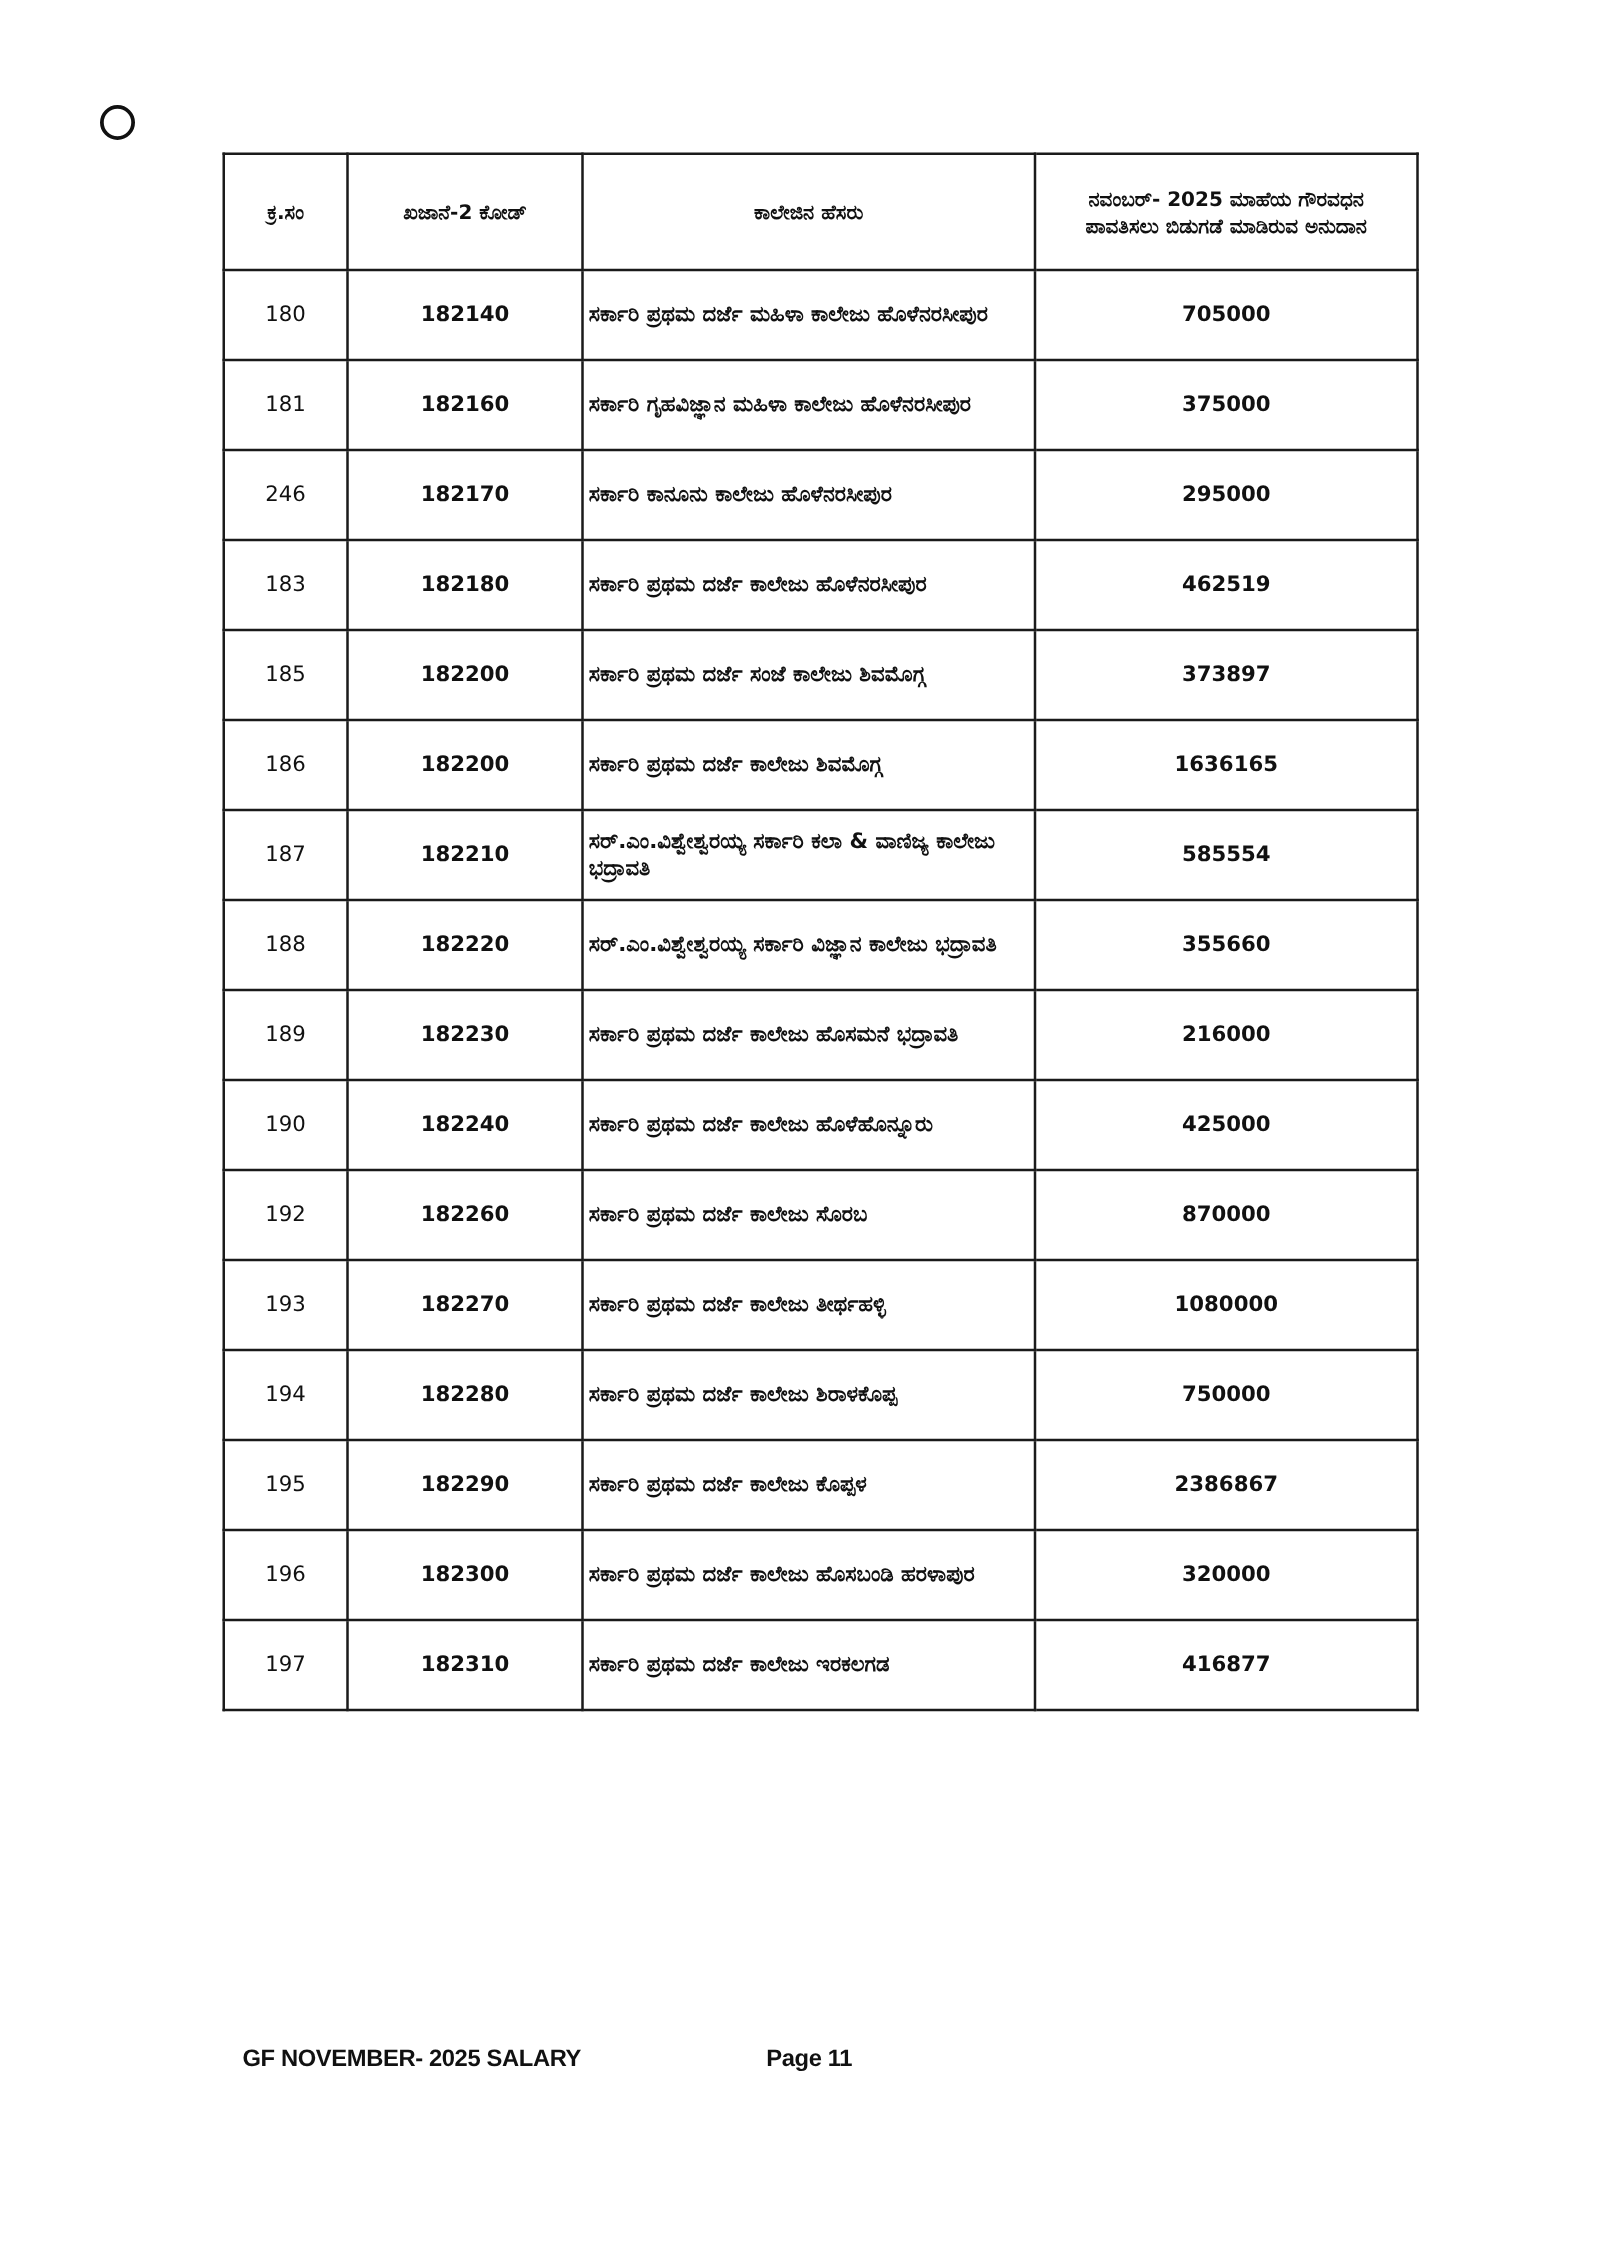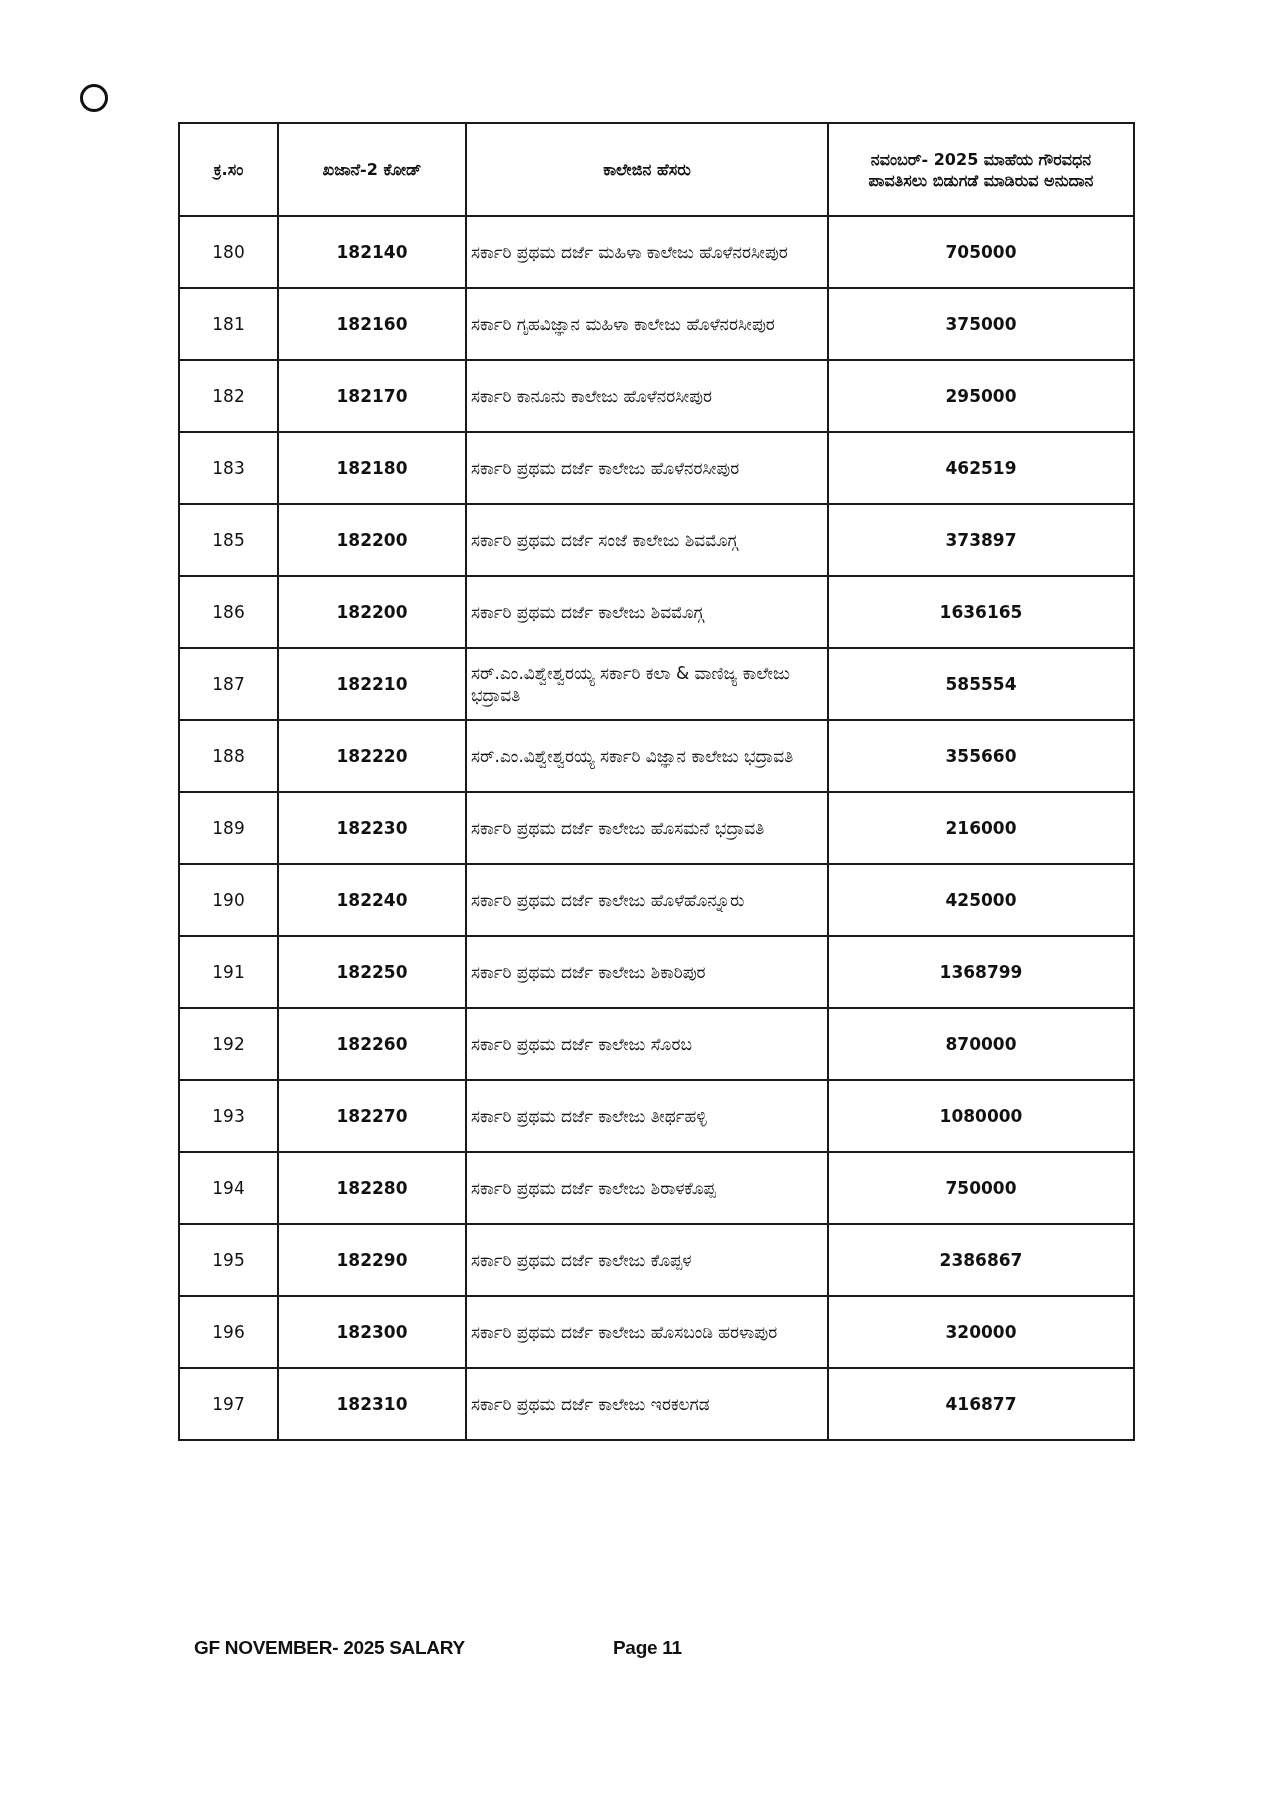--- a/index.html
+++ b/index.html
@@ -8,21 +8,21 @@
   .hole { position:absolute; left:80px; top:84px; width:22px; height:22px;
           border:3px solid #111; border-radius:50%; }
   table.grant { position:absolute; left:178px; top:122px; width:955px;
           border-collapse:collapse; table-layout:fixed; }
   table.grant td, table.grant th { border:2px solid #1a1a1a; }
   table.grant th { height:91px; font-weight:bold; font-size:16px; text-align:center;
           vertical-align:middle; line-height:21px; padding:0 20px; }
   table.grant td { height:68px; font-size:17px; vertical-align:middle; }
   td.sl { text-align:center;margin-left:20px; }
   td.code { text-align:center; font-weight:bold; }
-  td.name { text-align:left; padding:0 4px; font-size:15px; line-height:22px; font-weight:normal; }
+  td.name { text-align:left; padding:0 4px; font-size:15px; line-height:22px; font-weight:bold; }
   td.amt { text-align:center; font-weight:bold;margin-top:25px; }
   .footer { position:absolute; top:1637px; font-family:"Liberation Sans", sans-serif;
           font-weight:bold; font-size:19px; letter-spacing:-0.3px; }
   .footer.left { left:194px; }
   .footer.right { left:613px; }
 </style>
 </head>
 <body>
 
 <div class="hole"></div>
@@ -49,21 +49,21 @@
         <td class="name">ಸರ್ಕಾರಿ ಪ್ರಥಮ ದರ್ಜೆ ಮಹಿಳಾ ಕಾಲೇಜು ಹೊಳೆನರಸೀಪುರ</td>
         <td class="amt">705000</td>
       </tr>
       <tr>
         <td class="sl">181</td>
         <td class="code">182160</td>
         <td class="name">ಸರ್ಕಾರಿ ಗೃಹವಿಜ್ಞಾನ ಮಹಿಳಾ ಕಾಲೇಜು ಹೊಳೆನರಸೀಪುರ</td>
         <td class="amt">375000</td>
       </tr>
       <tr>
-        <td class="sl">182</td>
+        <td class="sl">246</td>
         <td class="code">182170</td>
         <td class="name">ಸರ್ಕಾರಿ ಕಾನೂನು ಕಾಲೇಜು ಹೊಳೆನರಸೀಪುರ</td>
         <td class="amt">295000</td>
       </tr>
       <tr>
         <td class="sl">183</td>
         <td class="code">182180</td>
         <td class="name">ಸರ್ಕಾರಿ ಪ್ರಥಮ ದರ್ಜೆ ಕಾಲೇಜು ಹೊಳೆನರಸೀಪುರ</td>
         <td class="amt">462519</td>
       </tr>
@@ -97,26 +97,20 @@
         <td class="name">ಸರ್ಕಾರಿ ಪ್ರಥಮ ದರ್ಜೆ ಕಾಲೇಜು  ಹೊಸಮನೆ  ಭದ್ರಾವತಿ</td>
         <td class="amt">216000</td>
       </tr>
       <tr>
         <td class="sl">190</td>
         <td class="code">182240</td>
         <td class="name">ಸರ್ಕಾರಿ ಪ್ರಥಮ ದರ್ಜೆ ಕಾಲೇಜು ಹೊಳೆಹೊನ್ನೂರು</td>
         <td class="amt">425000</td>
       </tr>
       <tr>
-        <td class="sl">191</td>
-        <td class="code">182250</td>
-        <td class="name">ಸರ್ಕಾರಿ ಪ್ರಥಮ ದರ್ಜೆ ಕಾಲೇಜು  ಶಿಕಾರಿಪುರ</td>
-        <td class="amt">1368799</td>
-      </tr>
-      <tr>
         <td class="sl">192</td>
         <td class="code">182260</td>
         <td class="name">ಸರ್ಕಾರಿ ಪ್ರಥಮ ದರ್ಜೆ ಕಾಲೇಜು  ಸೊರಬ</td>
         <td class="amt">870000</td>
       </tr>
       <tr>
         <td class="sl">193</td>
         <td class="code">182270</td>
         <td class="name">ಸರ್ಕಾರಿ ಪ್ರಥಮ ದರ್ಜೆ ಕಾಲೇಜು  ತೀರ್ಥಹಳ್ಳಿ</td>
         <td class="amt">1080000</td>

